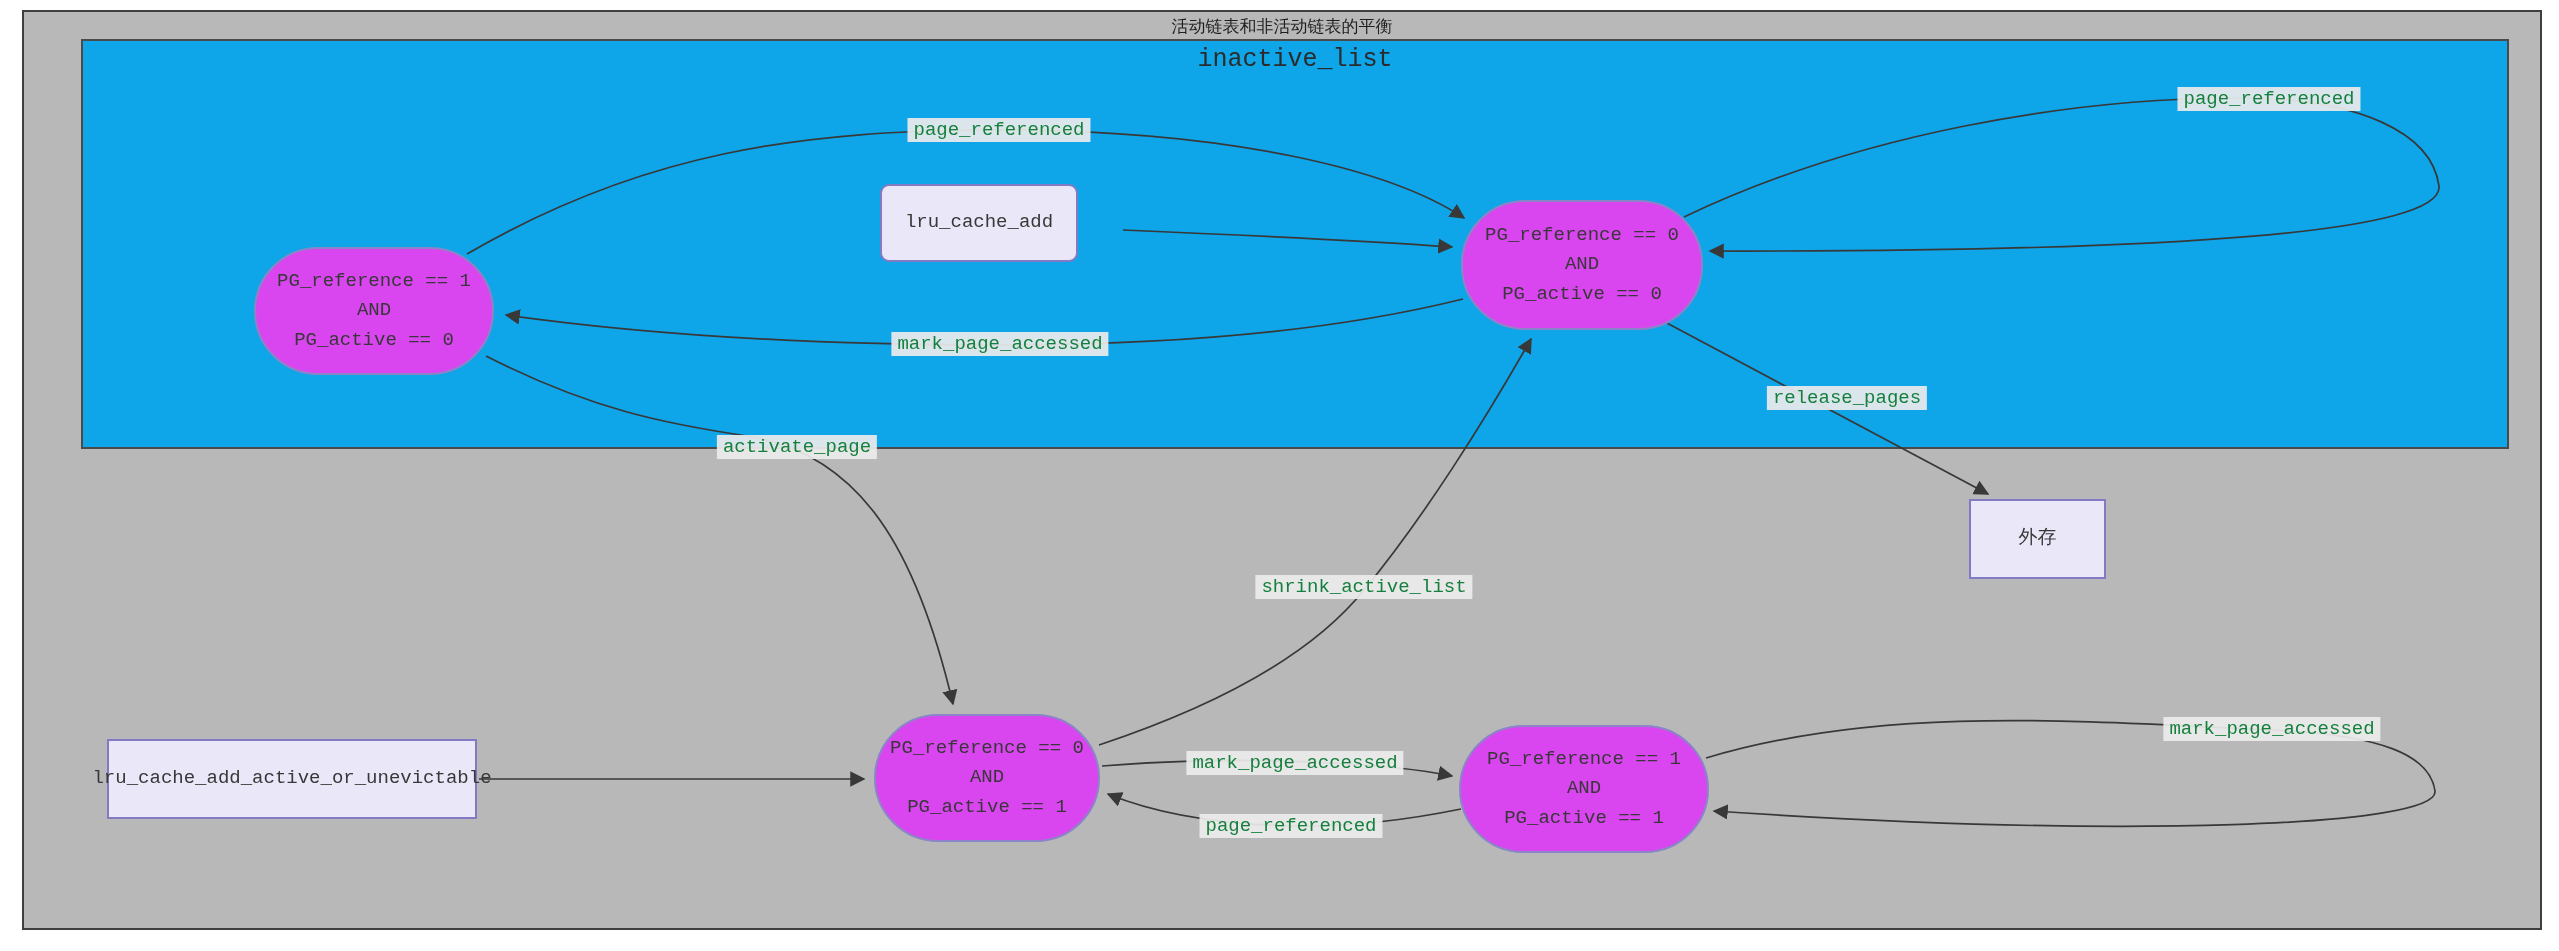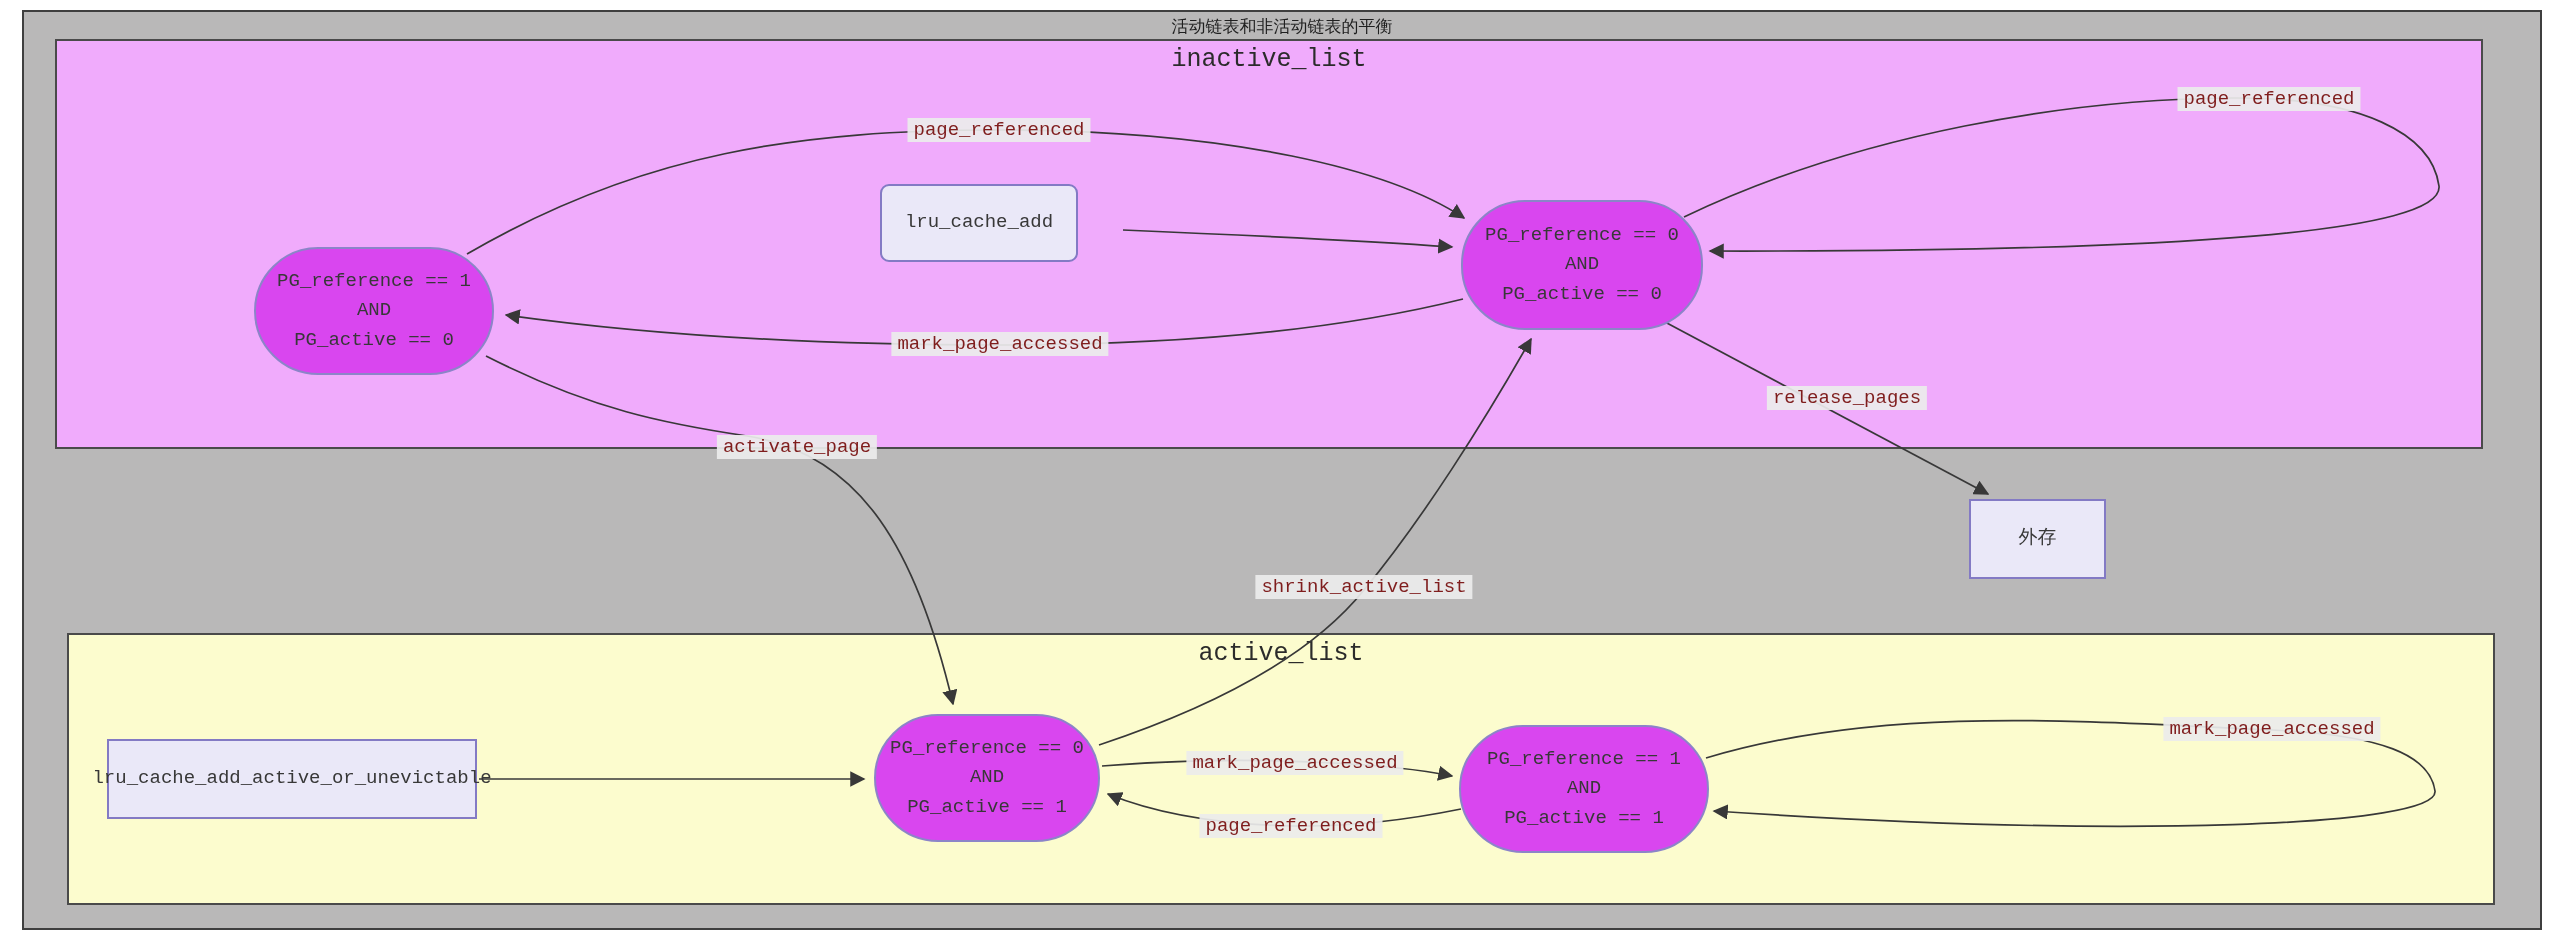--- a/index.html
+++ b/index.html
@@ -1,47 +1,44 @@
 <!DOCTYPE html>
 <html><head>
 <meta charset="utf-8">
 <style>
   html,body{margin:0;padding:0;background:#ffffff;font-family:"DejaVu Sans",sans-serif;}
   .page{position:relative;width:2559px;height:951px;background:#ffffff;overflow:hidden;font-family:Liberation Mono, monospace;}
   .graph{position:absolute;left:22px;top:10px;width:2520px;height:920px;background:#b9b8b8;border:2px solid #3f3f3f;box-sizing:border-box;}
   .graph-title{position:absolute;left:0;top:3px;width:100%;text-align:center;font-size:17px;color:#1f1f1f;z-index:1;}
   .cluster{position:absolute;border:2px solid #4a4a4a;box-sizing:border-box;z-index:1;}
-  .cluster-inactive{left:31px;top:27px;width:2428px;height:410px;background:#f0abfc;}
+  .cluster-inactive{left:57px;top:27px;width:2428px;height:410px;background:#0ea5e9;}
   .cluster-active{left:43px;top:621px;width:2428px;height:272px;background:#fcfcce;}
   .cluster-label{position:absolute;left:0;top:4px;width:100%;text-align:center;font-size:25px;color:#2b2b2b;}
   .edges{position:absolute;left:-22px;top:-10px;width:2559px;height:951px;z-index:2;pointer-events:none;}
   .node{position:absolute;display:flex;align-items:center;justify-content:center;text-align:center;
         background:#d946ef;border:2px solid #8c84c8;box-sizing:border-box;color:#383838;
         font-size:19px;line-height:1.55;z-index:3;}
   .stadium{border-radius:64px;}
   .rect{border-radius:0;border-color:#837ac4;background:#eae8f8;}
   .node .label{white-space:pre-line;}
   .edge-label{position:absolute;transform:translate(-50%,-50%);background:rgba(235,235,235,0.92);
-        padding:1px 6px;font-size:19px;color:#7f1d1d;white-space:nowrap;z-index:4;}
+        padding:1px 6px;font-size:19px;color:#15803d;white-space:nowrap;z-index:4;}
 </style>
 </head>
 <body>
 
 <div class="page">
   <div class="graph">
 
     <div class="graph-title">活动链表和非活动链表的平衡</div>
 
     <div class="cluster cluster-inactive">
       <div class="cluster-label">inactive_list</div>
     </div>
 
-    <div class="cluster cluster-active">
-      <div class="cluster-label">active_list</div>
-    </div>
 
     <svg class="edges" width="2559" height="951" viewBox="0 0 2559 951">
       <defs>
         <marker id="arrow" viewBox="0 0 10 10" refX="9" refY="5" markerWidth="9" markerHeight="9" orient="auto-start-reverse">
           <path d="M0,0 L10,5 L0,10 z" fill="#383838"></path>
         </marker>
       </defs>
       <g fill="none" stroke="#383838" stroke-width="1.7">
         <path marker-end="url(#arrow)" d="M 465 252 C 640 150, 800 128, 997 128 C 1230 128, 1390 168, 1462 216"></path>
         <path marker-end="url(#arrow)" d="M 1121 228 C 1240 233, 1350 238, 1450 245"></path>

